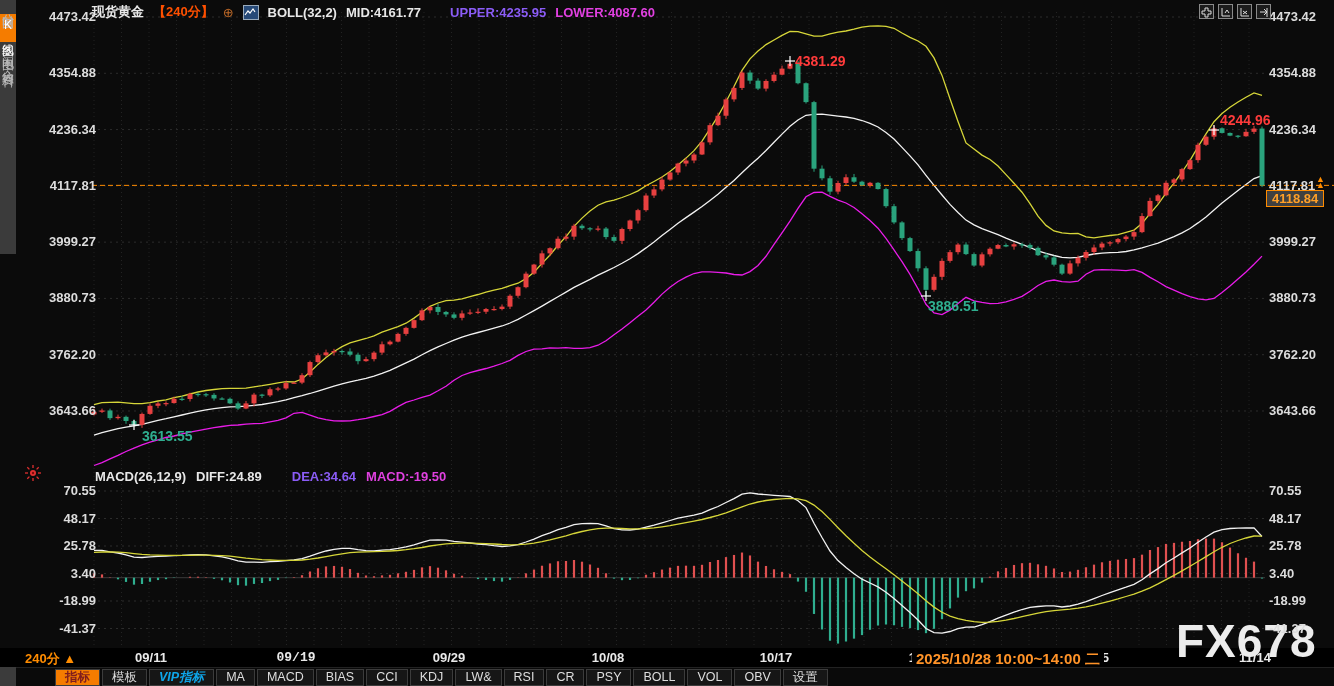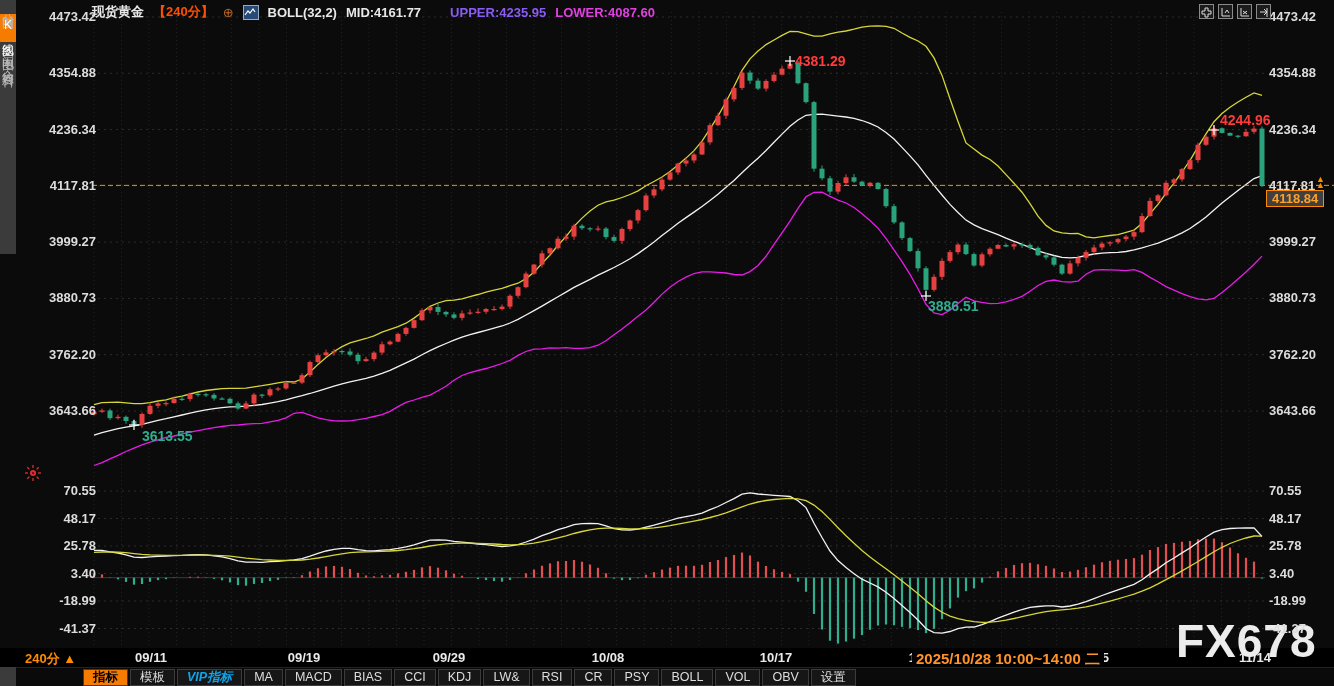--- a/index.html
+++ b/index.html
@@ -30,21 +30,21 @@
   .date{position:absolute;top:2px;transform:translateX(-50%);font-size:13px;font-weight:700;color:#e9e9e9;z-index:1;margin-left:20px;}
   #period-tag{left:25px;top:650px;font-size:13px;font-weight:700;color:#ff8c00;z-index:3;}
   #tooltip{left:912px;top:650px;background:#000;color:#ff9328;font-size:15px;font-weight:700;
            padding:0 4px;z-index:4;white-space:nowrap;}
   #watermark{left:1176px;top:614px;font-size:46px;font-weight:700;color:#ececec;z-index:2;letter-spacing:1px;}
   
   #toolbar{left:0;top:667px;width:1334px;height:19px;background:#0a0a0a;z-index:5;border-top:1px solid #222;}
   #toolbar-items{position:absolute;left:55px;top:1px;display:flex;gap:2px;}
   .tb{height:15px;line-height:15px;padding:0 9px;font-size:12.5px;color:#dedede;background:#161616;
       border:1px solid #3c3c3c;cursor:pointer;white-space:nowrap;}
-  .tb.active{background:#f57c00;color:#000000;font-weight:700;margin-left:28px;}
+  .tb.active{background:#f57c00;color:#7f1d1d;font-weight:700;}
   .tb.vip{color:#0ea5e9;font-weight:700;font-style:italic;}
   
   #price-tag{left:1266px;top:190px;border:1px solid #ff8c00;background:#404040;color:#ffa028;
              font-size:13px;font-weight:700;padding:0 5px;z-index:4;}
   #tag-arrow{left:1316px;top:176px;color:#ff8c00;font-size:9px;line-height:6px;z-index:4;text-align:center;}
   
   #tr-icons{left:1199px;top:4px;display:flex;gap:4px;z-index:5;}
   .tric{width:13px;height:13px;border:1px solid #8a8a8a;background:#1c1c1c;cursor:pointer;}
   svg text{font-family:"Liberation Sans","DejaVu Sans",sans-serif;}
 </style>
@@ -605,20 +605,26 @@
         </svg></div>
     <div class="tric"><svg width="13" height="13">
           <path d="M3 2v8h8" fill="none" stroke="#ddd" stroke-width="1"></path>
           <path d="M5 5l4 3m0-3L5 8" stroke="#ddd" stroke-width="1"></path>
         </svg></div>
     <div class="tric"><svg width="13" height="13">
           <path d="M3 6h6m-2-3l3 3-3 3M10 2v9" fill="none" stroke="#ddd" stroke-width="1"></path>
         </svg></div>
   </div>
 
+  <div id="macd-hdr" class="abs">
+    <span>MACD(26,12,9)</span>
+    <span>DIFF:24.89</span>
+    <span class="yellow">DEA:34.64</span>
+    <span class="magenta">MACD:-19.50</span>
+  </div>
 
   <div class="abs" style="left:24px;top:464px;z-index:5">
     <svg width="18" height="18">
       <g stroke="#e23030" stroke-width="1.3">
         <line x1="9" y1="1" x2="9" y2="4"></line>
           <line x1="9" y1="14" x2="9" y2="17"></line>
         <line x1="1" y1="9" x2="4" y2="9"></line>
           <line x1="14" y1="9" x2="17" y2="9"></line>
         <line x1="3.3" y1="3.3" x2="5.4" y2="5.4"></line>
           <line x1="12.6" y1="12.6" x2="14.7" y2="14.7"></line>
@@ -659,21 +665,21 @@
       <div class="axlbl right" style="top: 593px;">-18.99</div>
       <div class="axlbl left" style="top: 620.5px;">-41.37</div>
       <div class="axlbl right" style="top: 620.5px;">-41.37</div>
     </div>
 
   <div id="tag-arrow" class="abs">▲<br>▲</div>
   <div id="price-tag" class="abs">4118.84</div>
 
   <div id="daterow" class="abs">
       <div class="date" style="left: 131px;">09/11</div>
-      <div class="date" style="left: 284px;">09/19</div>
+      <div class="date" style="left: 276px; font-family: Liberation Mono, monospace;">09/19</div>
       <div class="date" style="left: 429px;">09/29</div>
       <div class="date" style="left: 588px;">10/08</div>
       <div class="date" style="left: 756px;">10/17</div>
       <div class="date" style="left: 905px;">10/28</div>
       <div class="date" style="left: 1073px;">11/05</div>
       <div class="date" style="left: 1235px;">11/14</div>
     </div>
   <div id="period-tag" class="abs">240分 ▲</div>
   <div id="tooltip" class="abs">2025/10/28 10:00~14:00 二</div>
 

